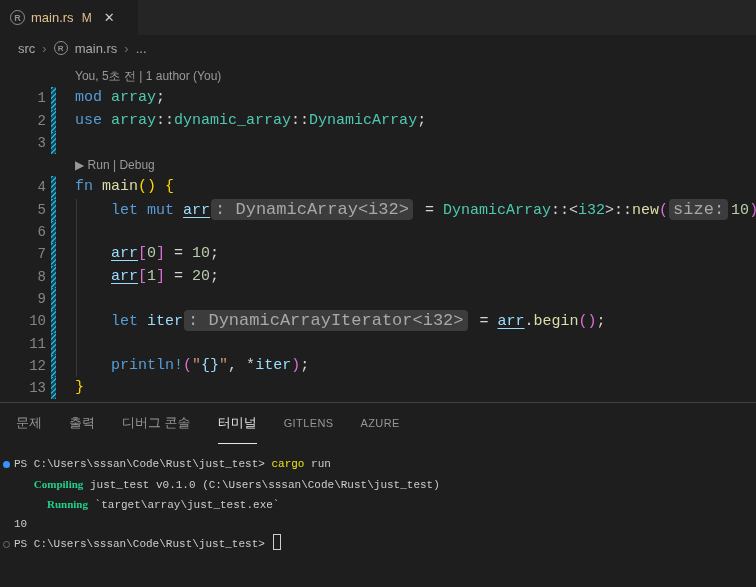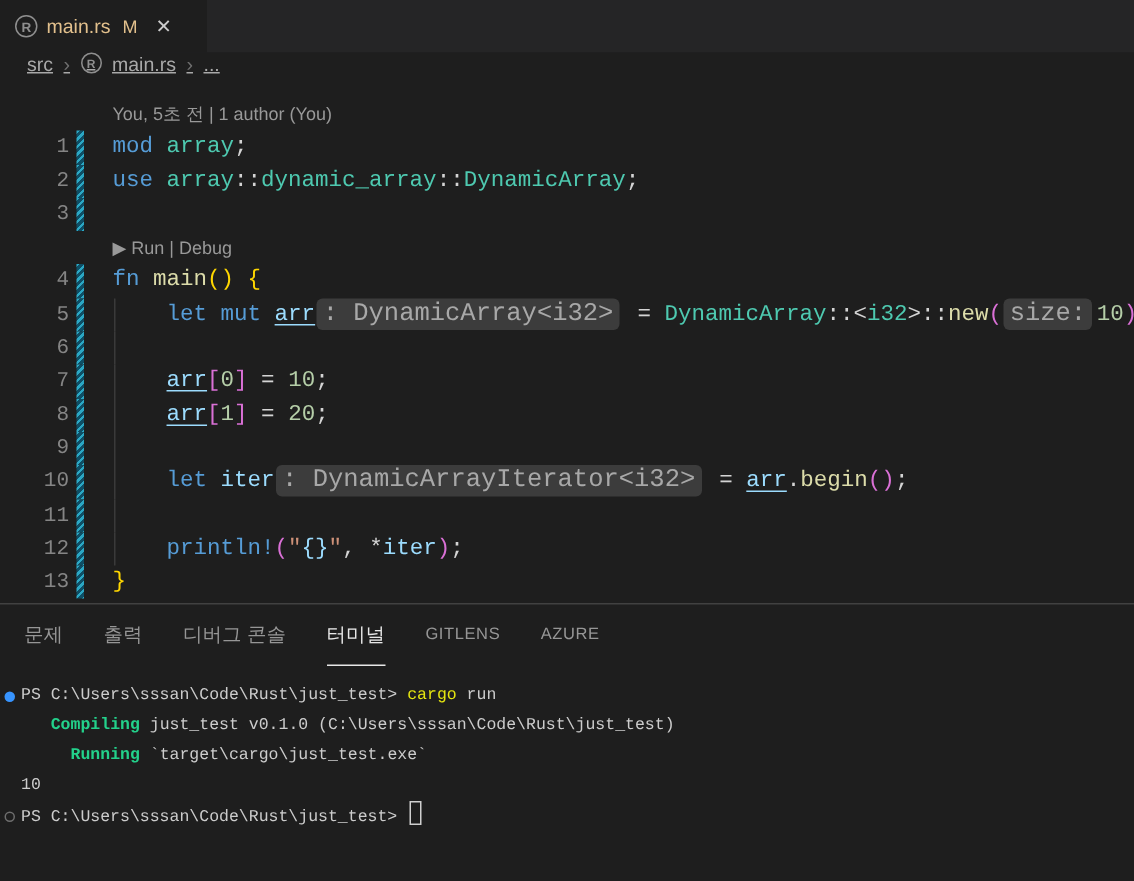--- a/index.html
+++ b/index.html
@@ -11,22 +11,22 @@
   .tab { background:#1e1e1e; display:flex; align-items:center; gap:6px;
          padding:0 12px 0 10px; min-width:138px; }
   .ficon { width:15px; height:15px; border-radius:50%; border:1px solid #8f8f8f;
            color:#8f8f8f; font-size:9px; font-weight:bold; display:flex;
            align-items:center; justify-content:center; flex:none; }
   .tab .fname { color:#e2c08d; font-size:13px; }
   .tab .badge { color:#e2c08d; font-size:12px; margin-left:2px; }
   .tab .close { color:#cccccc; font-size:13px; margin-left:6px; cursor:pointer; }
 
   
-  .crumbs { height:26px; background:#1e1e1e; display:flex; align-items:flex-start;
-            padding-left:18px; gap:7px; color:#a9a9a9; font-size:13px;text-decoration:underline; }
+  .crumbs { height:26px; background:#1e1e1e; display:flex; align-items:center;
+            padding-left:18px; gap:7px; color:#a9a9a9; font-size:13px; }
   .crumbs .sep { color:#6f6f6f; font-size:13px; }
   .crumbs .ficon { width:14px; height:14px; font-size:8px; }
 
   
   .editor { position:relative; height:341px; background:#1e1e1e; padding-top:4px;
             font-family:"Liberation Mono","DejaVu Sans Mono",monospace; }
   .row { position:relative; height:22.3px; }
   .lnum { position:absolute; left:0; top:0; width:46px; height:100%;
           text-align:right; color:#858585; font-size:14px; line-height:22.3px; }
   .modbar { position:absolute; left:51px; top:0; bottom:0; width:5px;
@@ -55,21 +55,21 @@
 
   
   .term { position:relative; padding:10px 0 0 14px;
           font-family:"Liberation Mono","DejaVu Sans Mono",monospace;
           font-size:11px; line-height:20px; color:#cccccc; }
   .tline { position:relative; height:20px; white-space:pre; }
   .deco { position:absolute; left:-11px; top:7px; width:7px; height:7px;
           border-radius:50%; }
   .deco.command { background:#3794ff; }
   .deco.prompt { border:1px solid #6e6e6e; }
-  .gr{ color:#23d18b; font-weight:bold; } .ye{ color:#e5e510; } .fg{ color:#cccccc; }
+  .gr{ color:#23d18b; font-weight:bold;font-family:Liberation Serif, serif; } .ye{ color:#e5e510; } .fg{ color:#cccccc; }
   .cursor { display:inline-block; width:8px; height:16px; border:1px solid #cfcfcf;
             vertical-align:-3px; margin-left:2px; }
 </style>
 </head>
 <body>
 
 <div class="tabbar">
   <div class="tab">
     <span class="ficon">R</span>
     <span class="fname">main.rs</span>
@@ -174,17 +174,17 @@
       <div class="ptab">문제</div>
       <div class="ptab">출력</div>
       <div class="ptab">디버그 콘솔</div>
       <div class="ptab active">터미널</div>
       <div class="ptab small">GITLENS</div>
       <div class="ptab small">AZURE</div>
     </div>
   <div class="term" id="term">
       <div class="tline"><span class="deco command"></span><span class="fg">PS C:\Users\sssan\Code\Rust\just_test&gt; </span><span class="ye">cargo</span><span class="fg"> run</span></div>
       <div class="tline"><span class="fg">   </span><span class="gr">Compiling</span><span class="fg"> just_test v0.1.0 (C:\Users\sssan\Code\Rust\just_test)</span></div>
-      <div class="tline"><span class="fg">     </span><span class="gr">Running</span><span class="fg"> `target\cargo\just_test.exe`</span></div>
+      <div class="tline"><span class="fg">     </span><span class="gr">Running</span><span class="fg"> `target\array\just_test.exe`</span></div>
       <div class="tline"><span class="fg">10</span></div>
       <div class="tline"><span class="deco prompt"></span><span class="fg">PS C:\Users\sssan\Code\Rust\just_test&gt; </span><span class="cursor"></span></div>
     </div>
 </div>
 
 </body></html>

